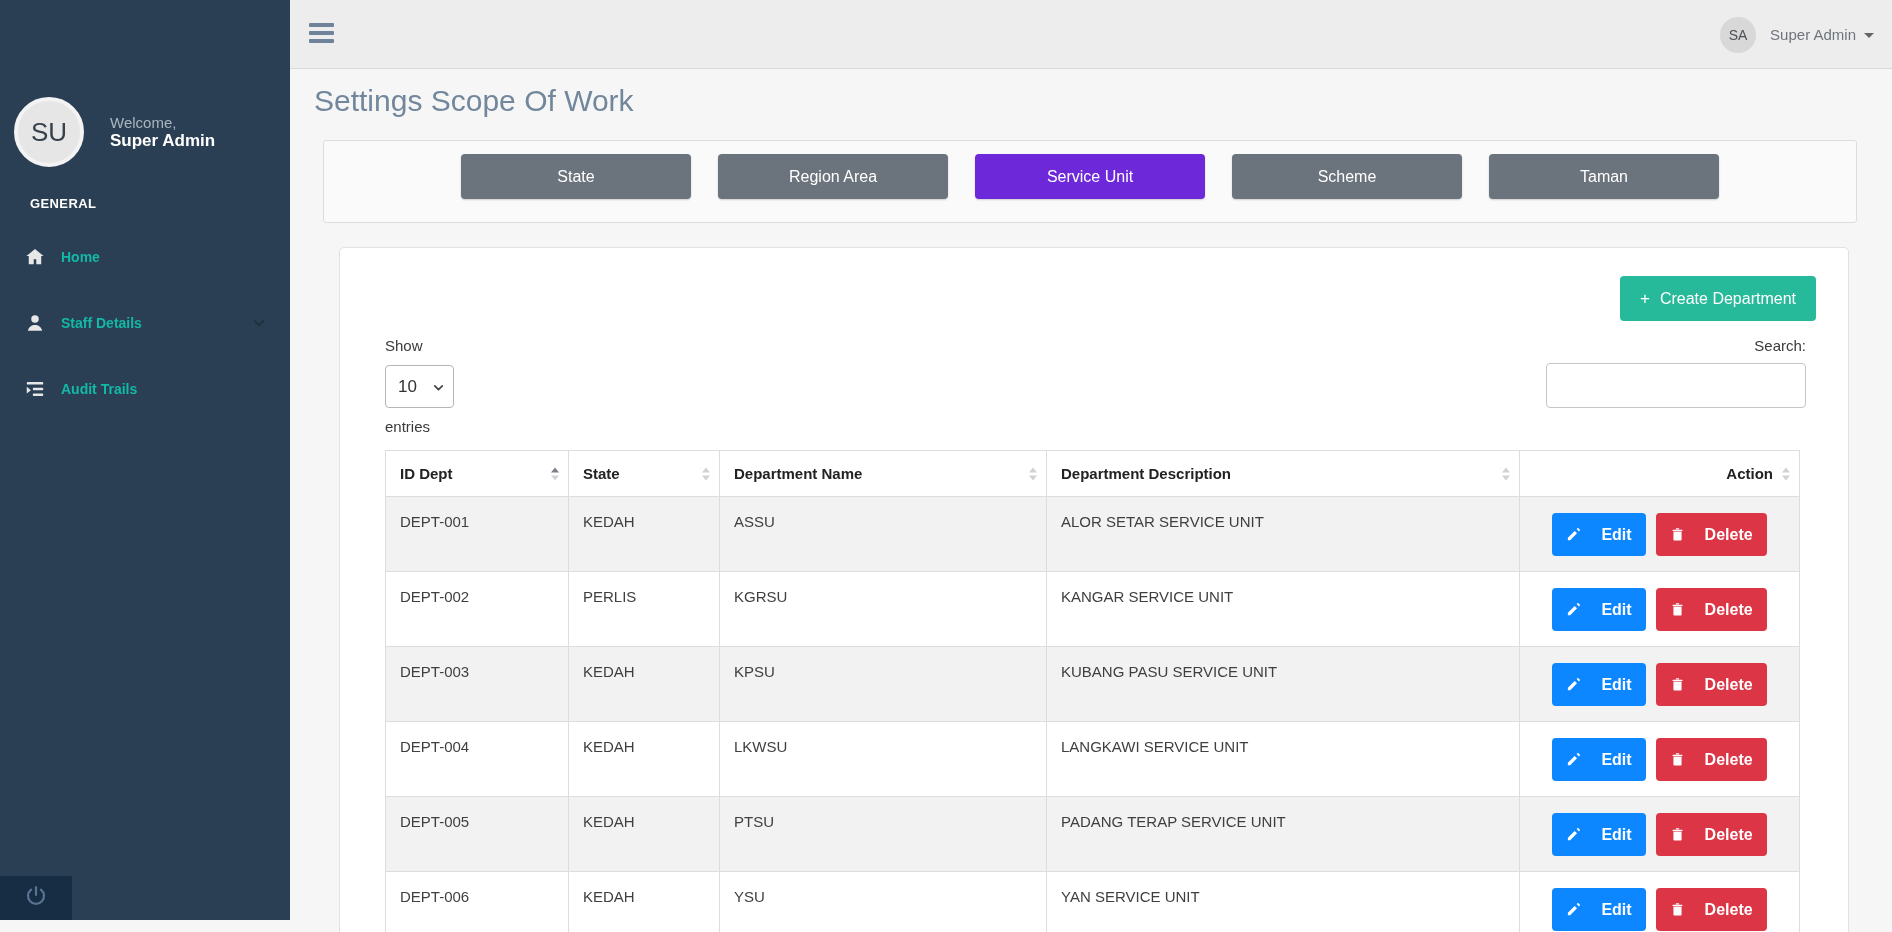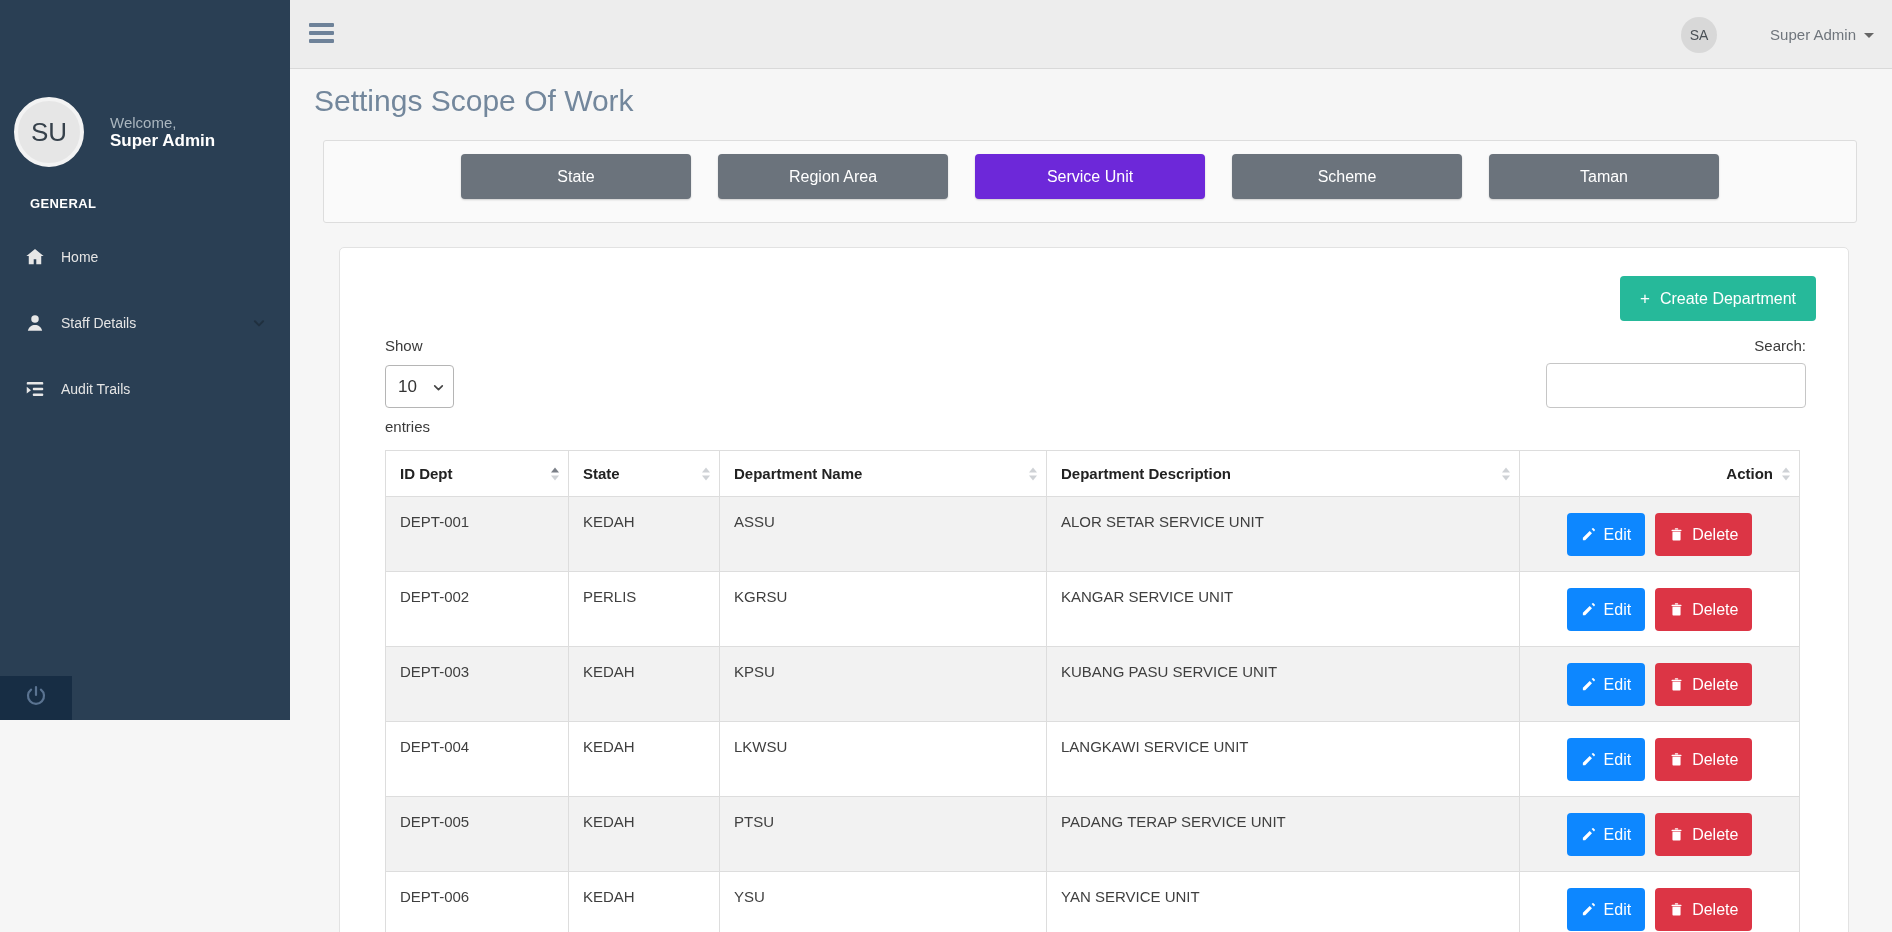--- a/index.html
+++ b/index.html
@@ -2,47 +2,47 @@
 <html><head>
 <meta charset="utf-8">
 <style>
   html,body{margin:0;padding:0;}
   body{
     width:1892px;height:932px;position:relative;overflow:hidden;
     background:#f6f6f6;font-family:"Liberation Sans",sans-serif;
     -webkit-font-smoothing:antialiased;
   }
   
-  .sidebar{position:absolute;left:0;top:0;width:290px;height:720px;background:#2a3f54;}
+  .sidebar{position:absolute;left:0;top:0;width:290px;height:920px;background:#2a3f54;}
   .profile{position:absolute;left:14px;top:97px;display:flex;align-items:center;}
   .avatar{width:70px;height:70px;border-radius:50%;background:#e6e6e6;border:4px solid #f3f3f3;
           box-sizing:border-box;display:flex;align-items:center;justify-content:center;
           color:#36414b;font-size:26px;}
   .welcome-block{margin-left:26px;}
   .welcome-label{color:#aab6bf;font-size:15px;margin-bottom:0;}
   .profile-name{color:#ffffff;font-size:17px;font-weight:bold;}
   .side-section{position:absolute;left:30px;top:196px;color:#ffffff;font-size:13px;
                 font-weight:bold;letter-spacing:.4px;}
   .side-menu{position:absolute;left:0;top:224px;width:290px;}
   .side-item{height:66px;display:flex;align-items:center;padding:0 26px 0 22px;cursor:pointer;position:relative;}
   .s-icon{width:26px;display:flex;justify-content:center;}
   .s-icon svg{width:22px;height:22px;}
-  .s-label{color:#e5e5e5;font-size:14px;font-weight:normal;margin-left:13px;}
+  .s-label{color:#14b8a6;font-size:14px;font-weight:bold;margin-left:13px;}
   .s-chev{position:absolute;right:24px;top:50%;transform:translateY(-50%);display:flex;}
   .s-chev svg{width:14px;height:14px;}
   .side-footer{position:absolute;left:0;bottom:0;width:72px;height:44px;background:#172d44;
                display:flex;align-items:center;justify-content:center;cursor:pointer;}
   .side-footer svg{width:24px;height:24px;}
 
   
   .topbar{position:absolute;left:290px;top:0;width:1602px;height:69px;background:#ededed;
           border-bottom:1px solid #d9d9d9;box-sizing:border-box;}
   .hamburger{position:absolute;left:17px;top:21px;width:25px;cursor:pointer;padding:2px;}
   .hamburger div{height:4px;background:#6e8299;border-radius:1px;margin-bottom:4px;}
-  .topbar-right{position:absolute;right:18px;top:0;height:69px;display:flex;align-items:center;gap:39px;}
+  .topbar-right{position:absolute;right:18px;top:0;height:69px;display:flex;align-items:center;}
   .sa-avatar{width:36px;height:36px;border-radius:50%;background:#d8d8d8;color:#4a5056;
              font-size:14px;display:flex;align-items:center;justify-content:center;cursor:pointer;}
   .top-user{margin-left:14px;color:#6f757c;font-size:15px;cursor:pointer;display:flex;align-items:center;}
   .caret{width:0;height:0;border-left:5px solid transparent;border-right:5px solid transparent;
          border-top:5px solid #666;margin-left:8px;margin-top:2px;}
 
   
   .main{position:absolute;left:290px;top:70px;width:1602px;height:862px;}
   .page-title{position:absolute;left:24px;top:14px;font-size:30px;color:#73879c;}
 
@@ -77,21 +77,21 @@
   table.data th.center{text-align:right;}
   .sort{position:absolute;right:9px;top:50%;transform:translateY(-50%);}
   .sort i{display:block;width:0;height:0;border-left:4px solid transparent;border-right:4px solid transparent;}
   .sort .up{border-bottom:5px solid #cfd2d6;margin-bottom:3px;}
   .sort .down{border-top:5px solid #cfd2d6;}
   th.sorted-asc .sort .up{border-bottom-color:#7a7f87;}
   table.data td{height:75px;vertical-align:top;padding:16px 14px 0 14px;font-size:15px;color:#3f3f3f;}
   table.data tbody tr:nth-child(odd){background:#f2f2f2;}
   td.action-cell{padding-top:12px;text-align:center;white-space:nowrap;}
   .row-btn{height:43px;border:none;border-radius:4px;color:#fff;font-size:16px;font-family:inherit;
-           cursor:pointer;display:inline-flex;align-items:center;gap:8px;padding:0 14px;vertical-align:top;}
+           cursor:pointer;display:inline-flex;align-items:center;gap:20px;padding:0 14px;vertical-align:top;font-weight:bold;}
   .btn-edit{background:#0d87ff;margin-right:10px;}
   .btn-delete{background:#dc3545;}
   .row-btn svg{width:15px;height:15px;}
 </style>
 </head>
 <body>
 
 <div class="sidebar">
   <div class="profile">
     <div class="avatar">SU</div>

